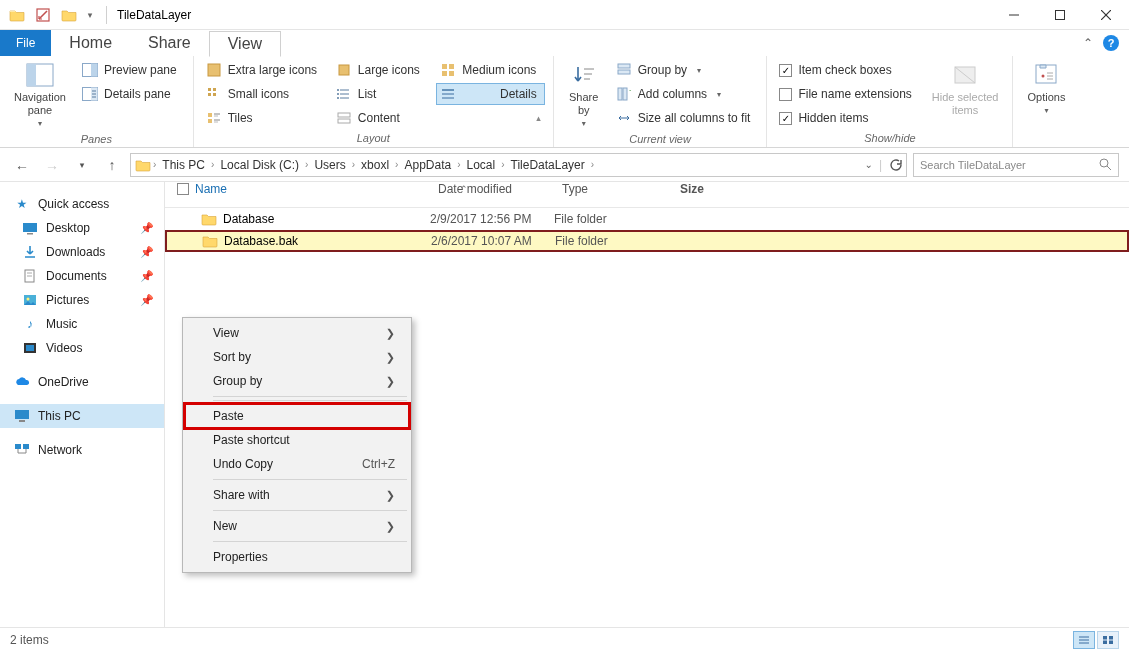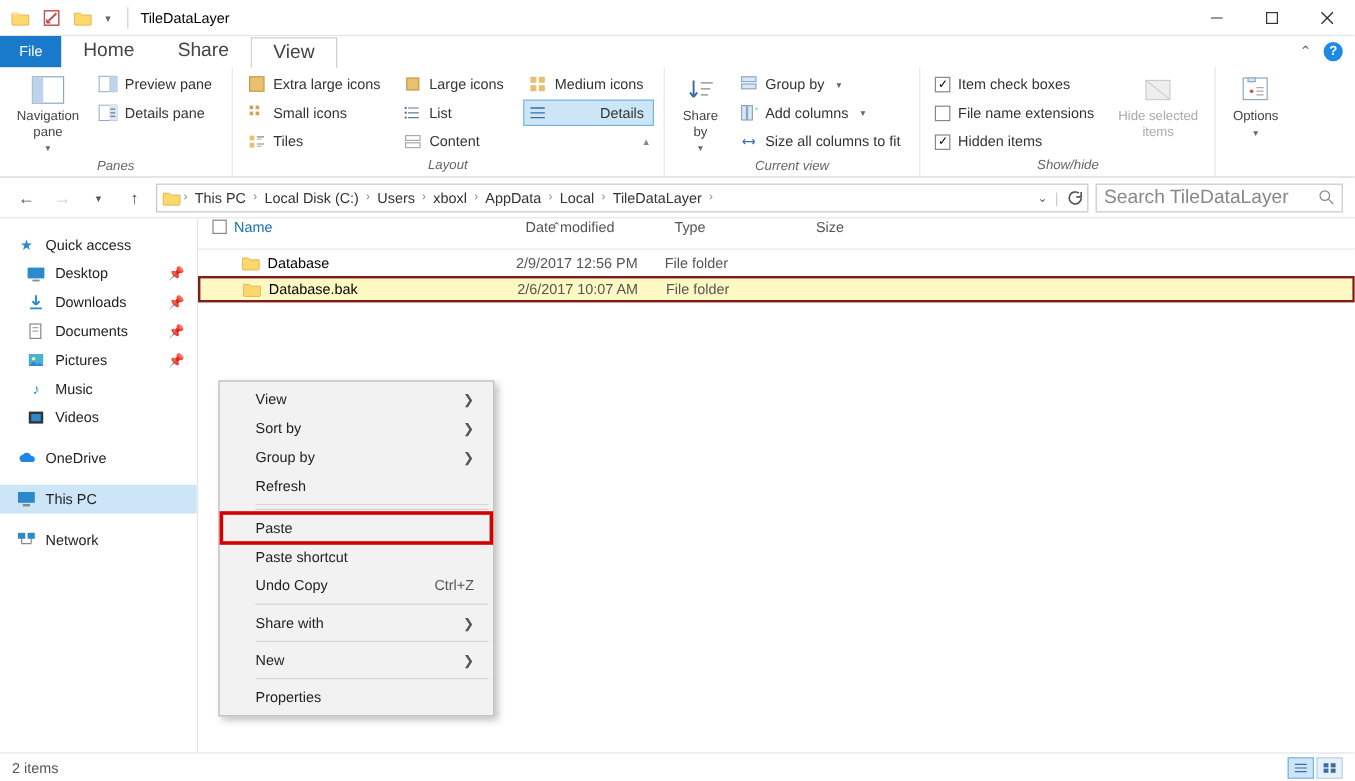--- a/index.html
+++ b/index.html
@@ -37,39 +37,39 @@
 .disabled { color: #aaa; }
 
 
 .addrrow { height: 34px; display: flex; align-items: center; gap: 6px; padding: 0 10px; border-bottom: 1px solid #e5e5e5; }
 .nav-arrow { width: 24px; height: 24px; display: flex; align-items: center; justify-content: center; color: #555; font-size: 14px; }
 .nav-arrow.disabled { color: #ccc; }
 .addrbar { flex: 1; height: 24px; border: 1px solid #c8c8c8; display: flex; align-items: center; padding: 0 4px; gap: 2px; font-size: 12px; }
 .crumb { display: flex; align-items: center; gap: 2px; padding: 0 4px; color: #333; }
 .crumb-sep { color: #888; font-size: 10px; }
 .addr-right { margin-left: auto; display: flex; align-items: center; gap: 6px; color: #666; }
-.searchbox { width: 206px; height: 24px; border: 1px solid #c8c8c8; display: flex; align-items: center; padding: 0 6px; color: #888; font-size: 16px; justify-content: space-between; }
+.searchbox { width: 206px; height: 24px; border: 1px solid #c8c8c8; display: flex; align-items: center; padding: 0 6px; color: #888; font-size: 11px; justify-content: space-between; }
 
 
 .bodyarea { display: flex; height: calc(651px - 30px - 26px - 92px - 34px - 24px); }
 .nav { width: 165px; border-right: 1px solid #e5e5e5; padding: 10px 0; overflow: hidden; }
 .nav-item { display: flex; align-items: center; gap: 8px; padding: 4px 10px 4px 22px; font-size: 12px; color: #222; position: relative; }
 .nav-item.top { padding-left: 14px; }
 .nav-item.selected { background: #cde6f7; }
 .nav-item .pin { margin-left: auto; color: #888; font-size: 11px; }
 .nav-sep { height: 10px; }
 .nav-ico { width: 16px; height: 16px; display: inline-flex; align-items: center; justify-content: center; }
 
 .filelist { flex: 1; position: relative; }
 .col-headers { display: flex; height: 26px; align-items: flex-start; border-bottom: 1px solid #e8e8e8; font-size: 12px; color: #555; }
 .col-h { padding: 0 8px; display: flex; align-items: center; gap: 6px; }
 .col-h.name { width: 265px; padding-left: 12px; color: #1a6fb3; }
 .col-h.date { width: 124px; }
 .col-h.type { width: 118px; }
-.col-h.size { width: 80px; }
+.col-h.size { width: 80px; font-weight: bold; }
 .sort-arrow { font-size: 9px; color: #666; position: absolute; left: 295px; top: 2px; }
 .row { display: flex; height: 22px; align-items: center; font-size: 12px; padding-left: 12px; }
 .row.selected { background: #fef9c3; border: 2px solid #7f1d1d; padding-left: 11px; }
 .row .cell-name { width: 253px; display: flex; align-items: center; gap: 6px; }
 .row .cell-date { width: 124px; color: #555; }
 .row .cell-type { width: 118px; color: #555; }
 .folder-ico { width: 16px; height: 14px; }
 
 
 .ctxmenu { position: absolute; left: 182px; top: 317px; width: 230px; background: #f2f2f2; border: 1px solid #b8b8b8; box-shadow: 3px 3px 6px rgba(0,0,0,0.25); padding: 3px 2px; z-index: 100; }
@@ -618,23 +618,20 @@
       <span class="arrow">❯</span>
     </div>
   <div class="ctx-item">
       <span>Sort by</span>
       <span class="arrow">❯</span>
     </div>
   <div class="ctx-item">
       <span>Group by</span>
       <span class="arrow">❯</span>
     </div>
-  <div class="ctx-item">
-      <span>Refresh</span>
-    </div>
   <div class="ctx-sep"></div>
   <div class="ctx-sep"></div>
   <div class="ctx-item highlighted">
       <span>Paste</span>
     </div>
   <div class="ctx-item">
       <span>Paste shortcut</span>
     </div>
   <div class="ctx-item">
       <span>Undo Copy</span>

